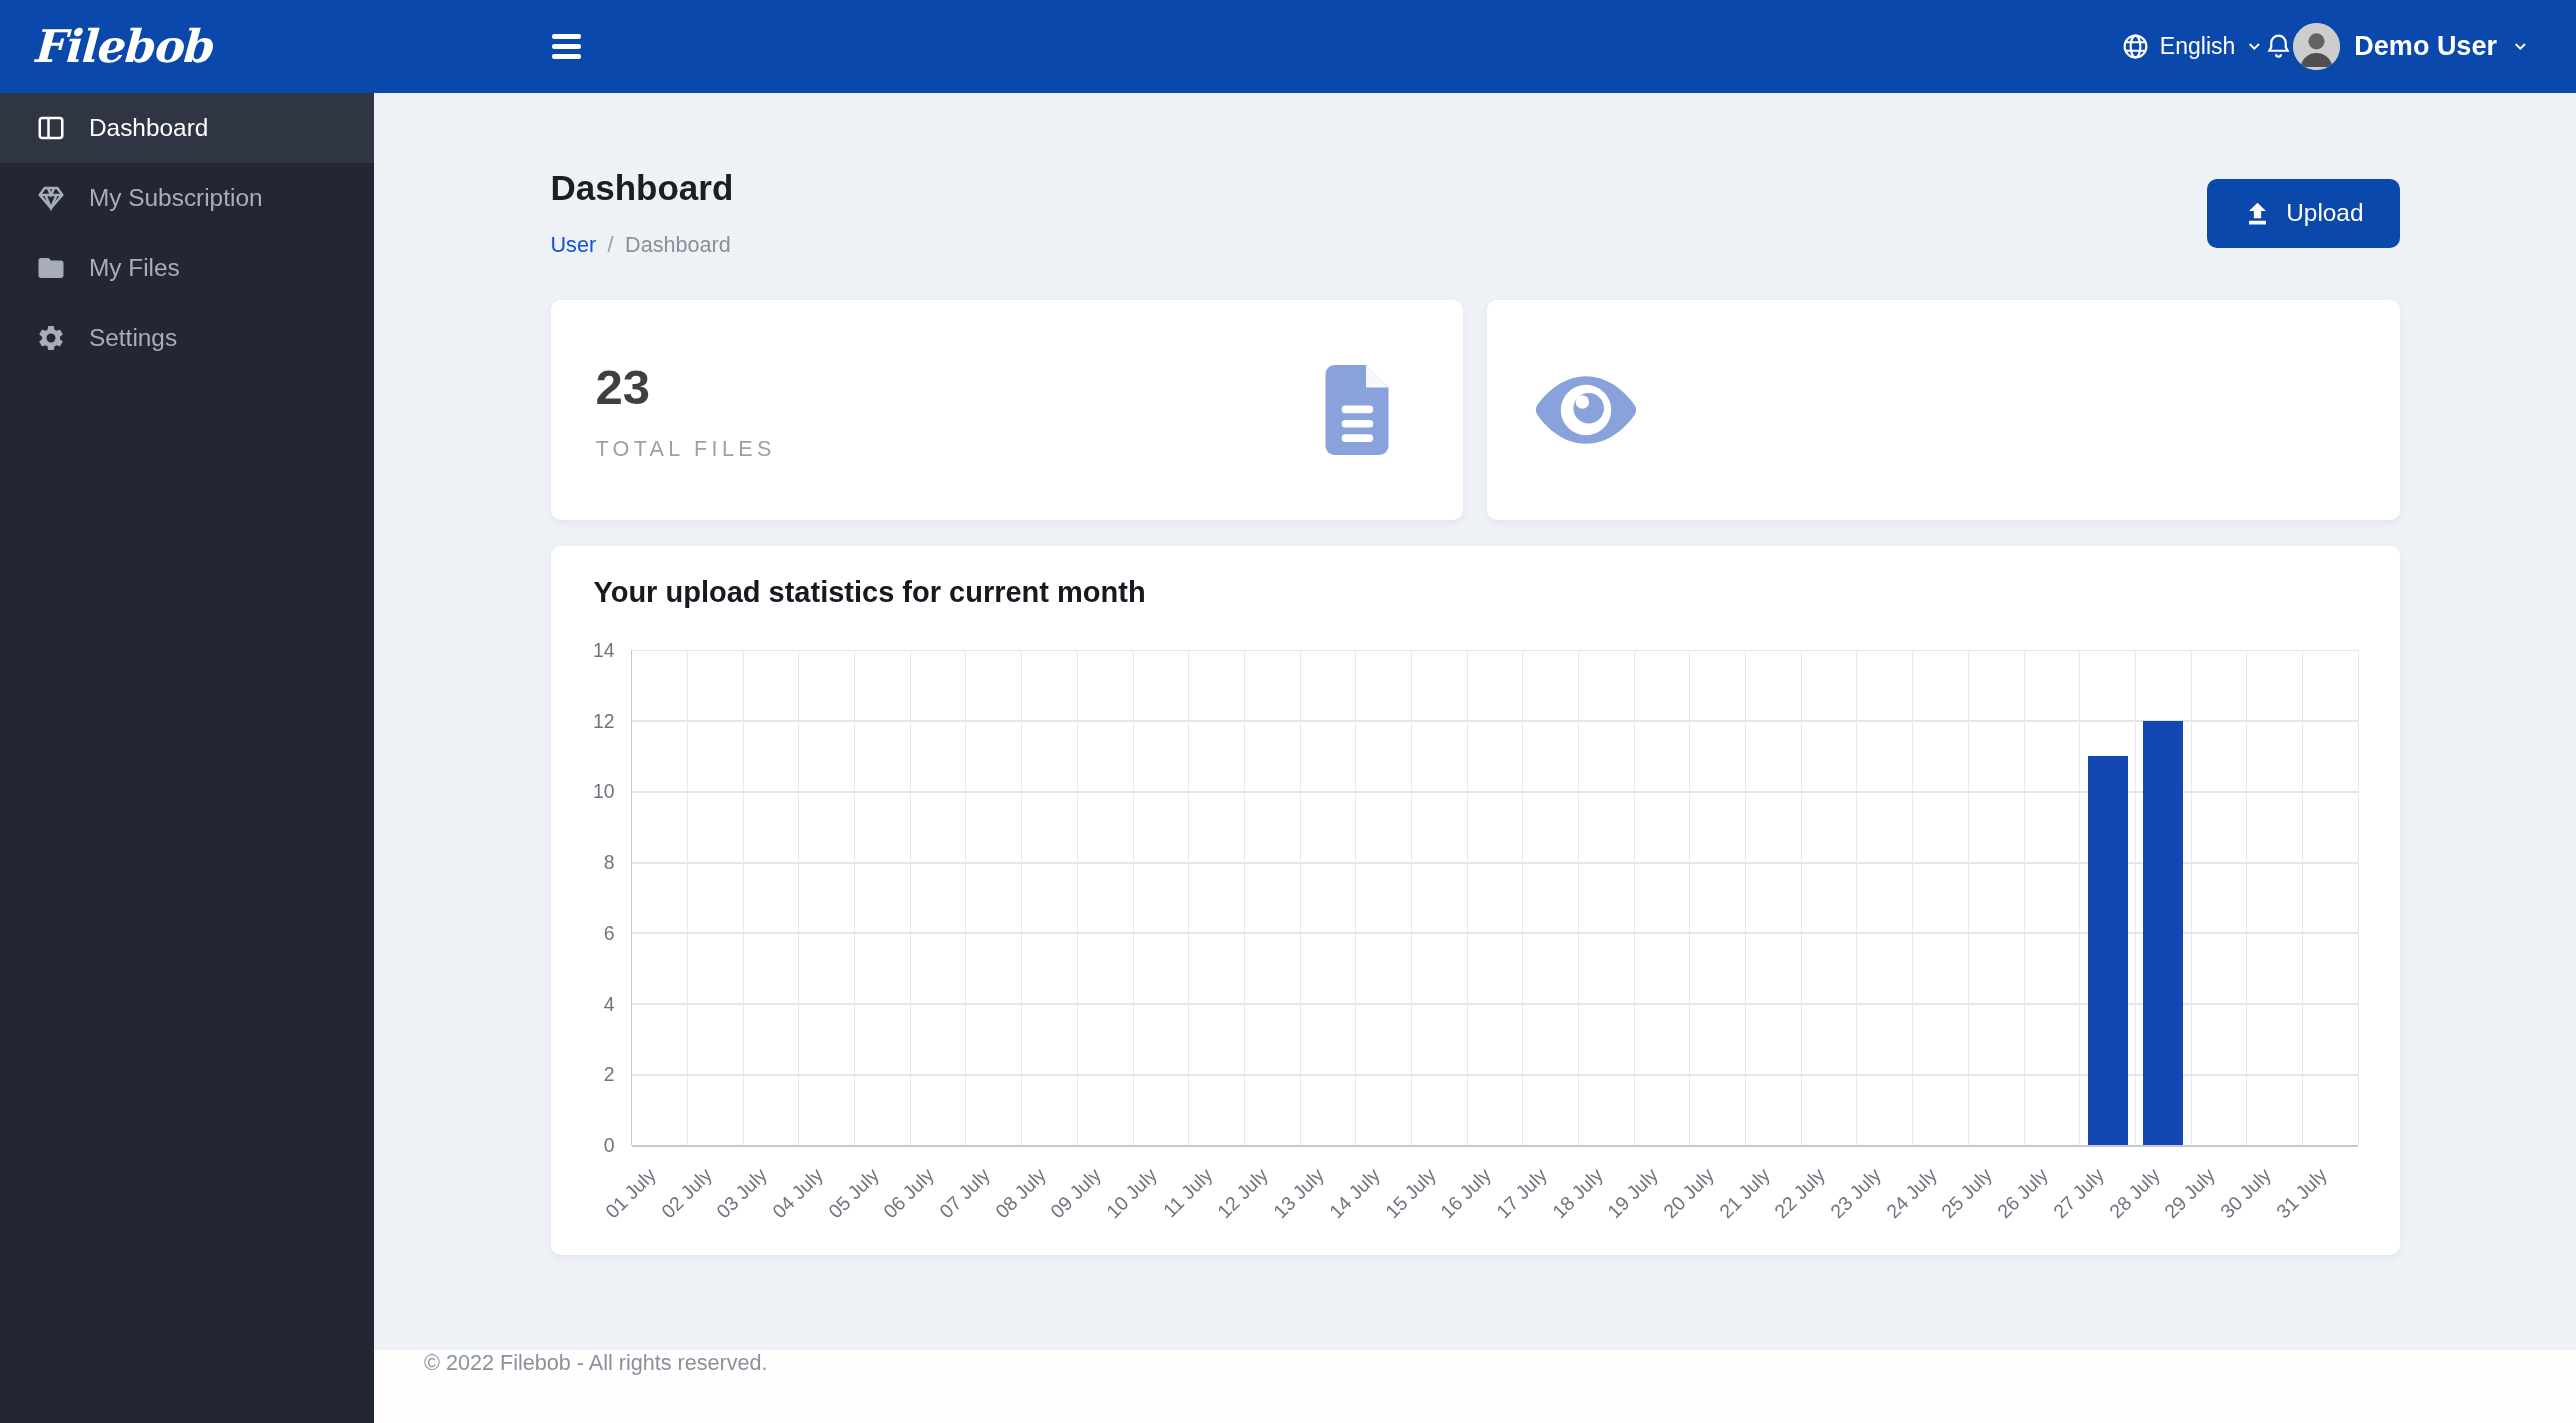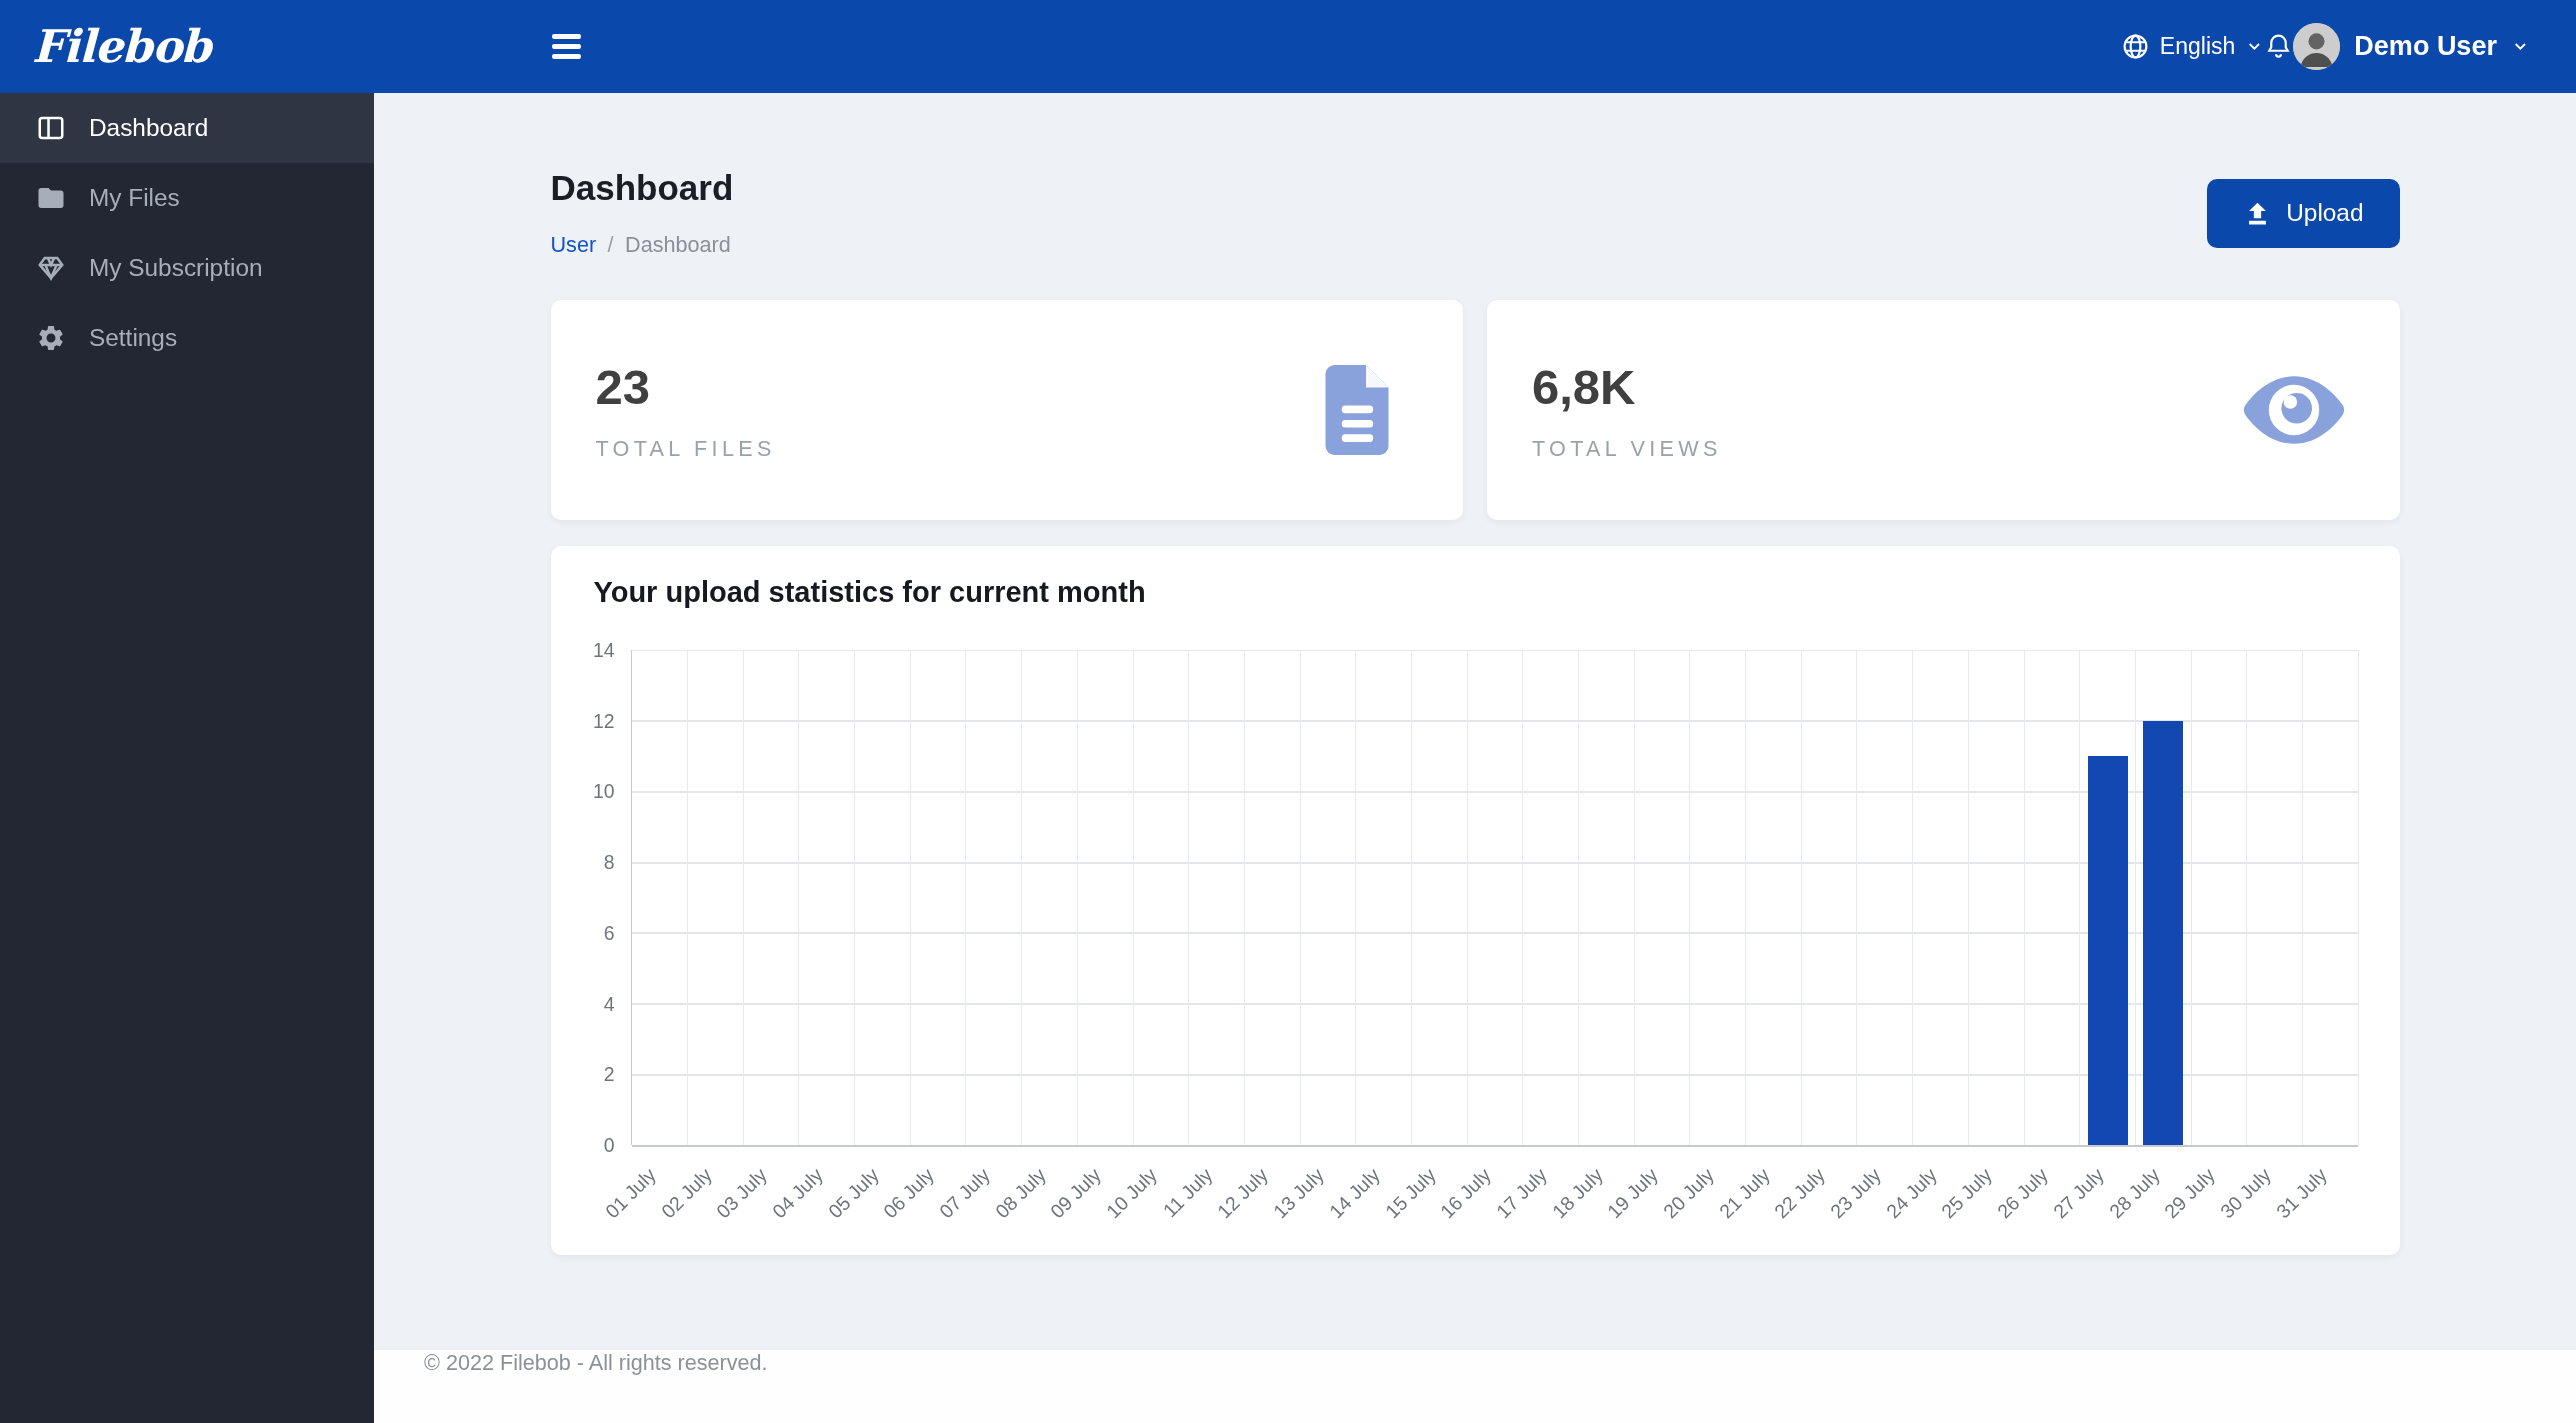--- a/index.html
+++ b/index.html
@@ -111,30 +111,30 @@
 <aside class="sidebar">
   <div class="side-item active">
     <svg viewBox="0 0 24 24">
       <rect class="si-stroke" x="3" y="4" width="18" height="16" rx="2"></rect>
       <line class="si-stroke" x1="10" y1="4" x2="10" y2="20"></line>
     </svg>
     <span>Dashboard</span>
   </div>
   <div class="side-item">
     <svg viewBox="0 0 24 24">
-      <path class="si-fill" d="M10 4H4c-1.1 0-2 .9-2 2v12c0 1.1.9 2 2 2h16c1.1 0 2-.9 2-2V8c0-1.1-.9-2-2-2h-8l-2-2z"></path>
-    </svg>
-    <span>My Files</span>
-  </div>
-  <div class="side-item">
-    <svg viewBox="0 0 24 24">
       <path class="si-stroke" d="M7 4h10l4 5.5L12 20 3 9.5 7 4z"></path>
       <path class="si-stroke" d="M3 9.5h18M9.5 4 12 9.5 14.5 4M7.5 9.5 12 20l4.5-10.5"></path>
     </svg>
     <span>My Subscription</span>
+  </div>
+  <div class="side-item">
+    <svg viewBox="0 0 24 24">
+      <path class="si-fill" d="M10 4H4c-1.1 0-2 .9-2 2v12c0 1.1.9 2 2 2h16c1.1 0 2-.9 2-2V8c0-1.1-.9-2-2-2h-8l-2-2z"></path>
+    </svg>
+    <span>My Files</span>
   </div>
   <div class="side-item">
     <svg viewBox="0 0 24 24">
       <path class="si-fill" d="M19.14 12.94c.04-.3.06-.61.06-.94 0-.32-.02-.64-.07-.94l2.03-1.58c.18-.14.23-.41.12-.61l-1.92-3.32c-.12-.22-.37-.29-.59-.22l-2.39.96c-.5-.38-1.03-.7-1.62-.94l-.36-2.54c-.04-.24-.24-.41-.48-.41h-3.84c-.24 0-.43.17-.47.41l-.36 2.54c-.59.24-1.13.57-1.62.94l-2.39-.96c-.22-.08-.47 0-.59.22L2.74 8.87c-.12.21-.08.47.12.61l2.03 1.58c-.05.3-.09.63-.09.94s.02.64.07.94l-2.03 1.58c-.18.14-.23.41-.12.61l1.92 3.32c.12.22.37.29.59.22l2.39-.96c.5.38 1.03.7 1.62.94l.36 2.54c.05.24.24.41.48.41h3.84c.24 0 .44-.17.47-.41l.36-2.54c.59-.24 1.13-.56 1.62-.94l2.39.96c.22.08.47 0 .59-.22l1.92-3.32c.12-.22.07-.47-.12-.61l-2.01-1.58zM12 15.6c-1.98 0-3.6-1.62-3.6-3.6s1.62-3.6 3.6-3.6 3.6 1.62 3.6 3.6-1.62 3.6-3.6 3.6z"></path>
     </svg>
     <span>Settings</span>
   </div>
 </aside>
 
 <main class="main">
@@ -164,24 +164,20 @@
         </div>
         <svg class="stat-icon" viewBox="0 0 24 24">
           <path d="M7 2h7l5 5v13a2 2 0 0 1-2 2H7a2 2 0 0 1-2-2V4a2 2 0 0 1 2-2z" fill="#8aa2db"></path>
           <path d="M14 2l5 5h-5z" fill="#ffffff" opacity="0.92"></path>
           <rect x="8.6" y="11" width="7" height="1.7" rx="0.8" fill="#fff"></rect>
           <rect x="8.6" y="14.2" width="7" height="1.7" rx="0.8" fill="#fff"></rect>
           <rect x="8.6" y="17.4" width="7" height="1.7" rx="0.8" fill="#fff"></rect>
         </svg>
       </div>
       <div class="stat-card">
-        <div>
-          <div class="stat-value">6,8K</div>
-          <div class="stat-label">TOTAL VIEWS</div>
-        </div>
         <svg class="stat-icon" viewBox="0 0 24 24">
           <path d="M12 4.5C6.2 4.5 2.4 9.2 1.2 10.9c-.45.63-.45 1.57 0 2.2C2.4 14.8 6.2 19.5 12 19.5s9.6-4.7 10.8-6.4c.45-.63.45-1.57 0-2.2C21.6 9.2 17.8 4.5 12 4.5z" fill="#8aa2db"></path>
           <circle cx="12" cy="12" r="5.6" fill="#fff"></circle>
           <circle cx="12.6" cy="11.6" r="3.4" fill="#8aa2db"></circle>
           <circle cx="11.2" cy="10.2" r="1.5" fill="#fff"></circle>
         </svg>
       </div>
     </div>
 
     <div class="chart-card">

